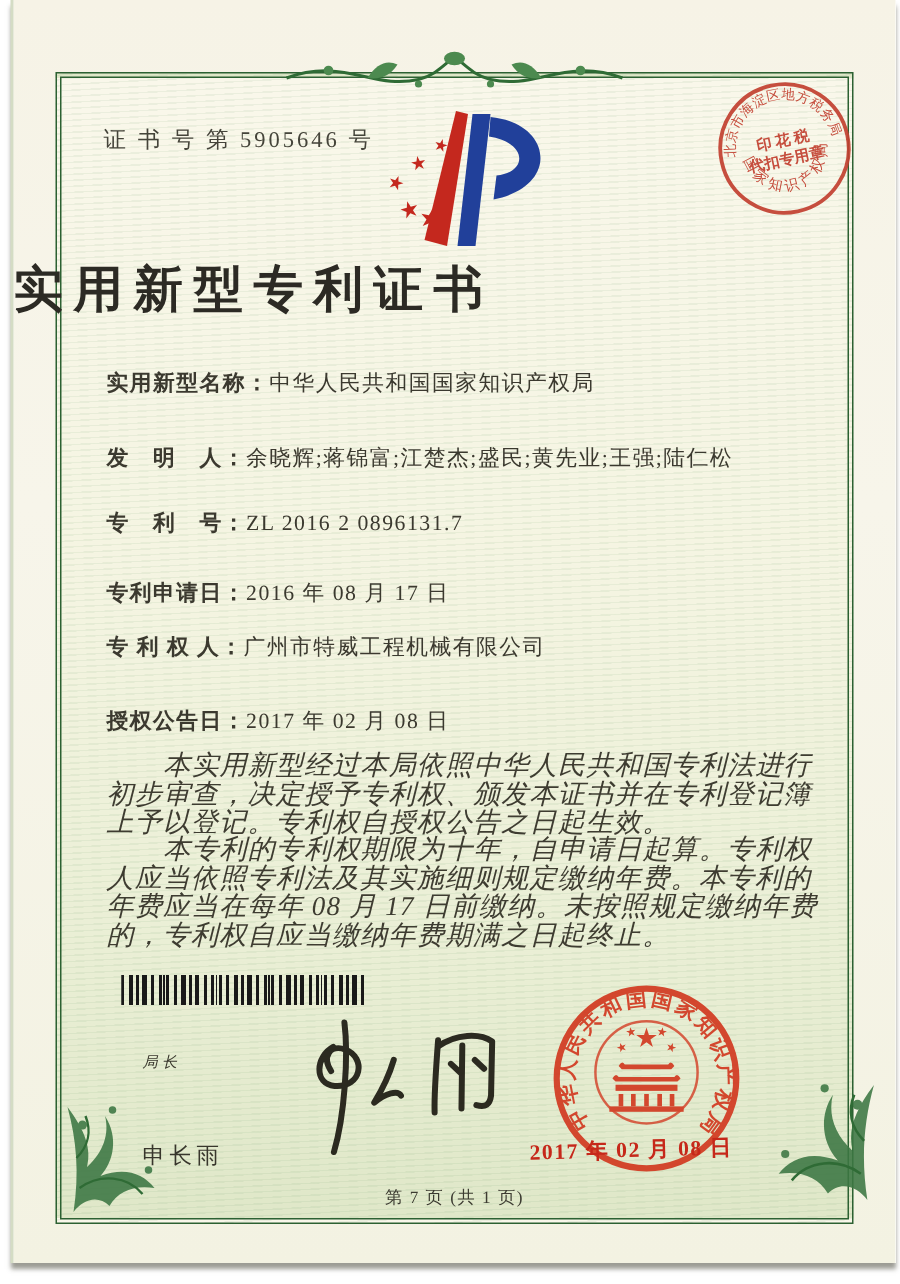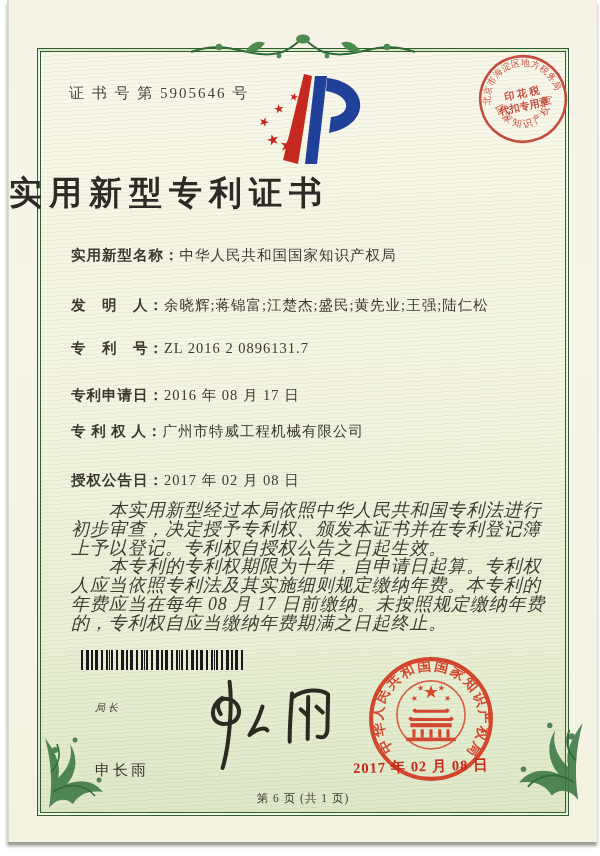--- a/index.html
+++ b/index.html
@@ -203,14 +203,14 @@
       <rect x="52" y="72" width="3" height="8"></rect>
       <rect x="60.5" y="72" width="3" height="8"></rect>
       <rect x="69" y="72" width="3" height="8"></rect>
       <rect x="77" y="72" width="3" height="8"></rect>
       <rect x="38" y="80" width="48" height="3.5"></rect>
     </g>
   </svg>
 
   <div class="seal-date">2017 年 02 月 08 日</div>
 
-  <div class="footer">第 6 页 (共 1 页)</div>
+  <div class="footer">第 7 页 (共 1 页)</div>
 </div>
 
 </body></html>

